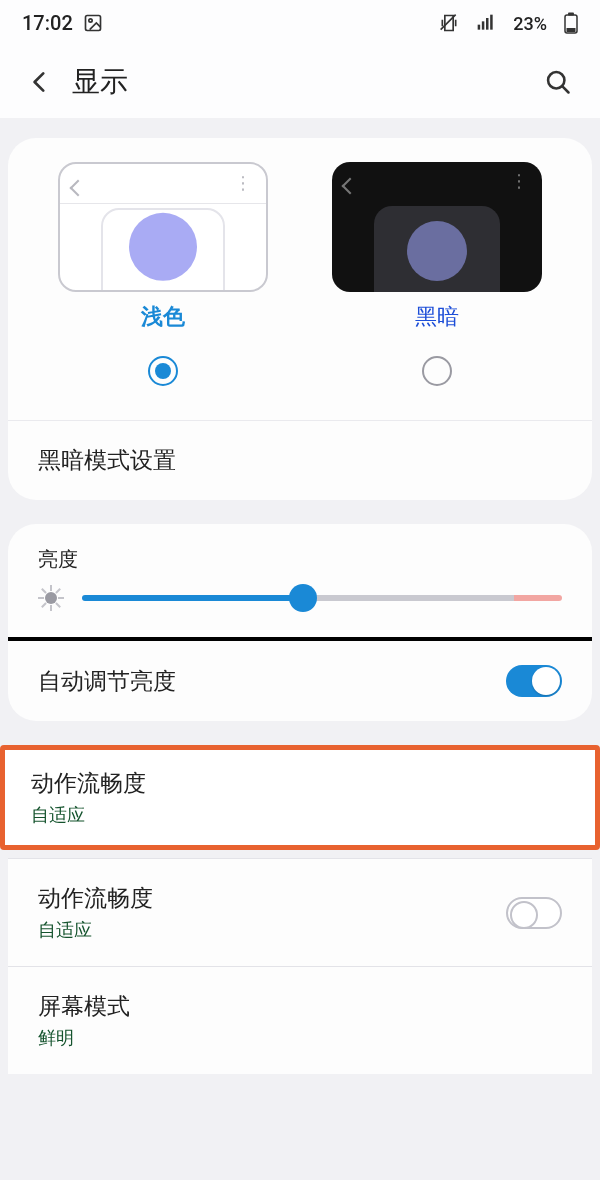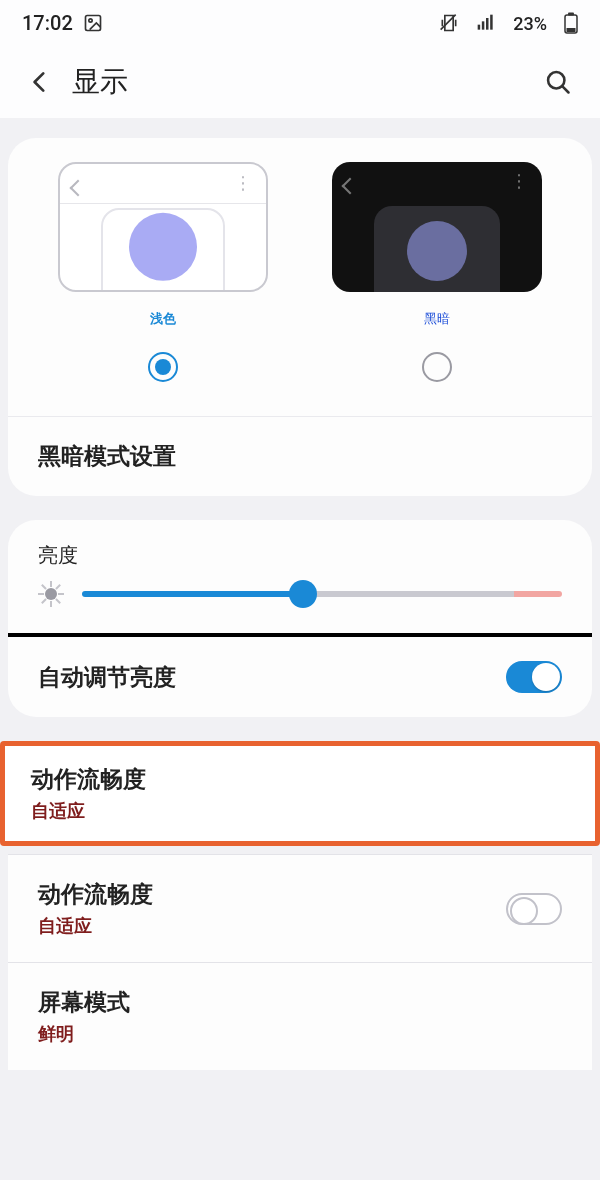--- a/index.html
+++ b/index.html
@@ -10,39 +10,39 @@
   .statusbar svg { display:block; }
   
   .header { height:72px; display:flex; align-items:center; padding:0 20px; background:#fdfdfe; margin-bottom:20px;}
   .header .back { width:40px; display:flex; align-items:center; justify-content:center;}
   .header .title { font-size:28px; font-weight:500; margin-left:12px; flex:1;}
   .header .search { width:44px; display:flex; align-items:center; justify-content:center;}
   
   .card { background:#fdfdfd; border-radius:28px; margin:0 8px 24px 8px; overflow:hidden; }
   .row { padding:24px 30px; display:flex; align-items:center; }
   .row + .row, .divider { border-top:4px solid #000000; }
-  .row .label { font-size:23px; flex:1;font-weight:bold; }
-  .row .sub { display:block; font-size:18px; color:#7f1d1d; margin-top:4px;}
+  .row .label { font-size:23px; flex:1; }
+  .row .sub { display:block; font-size:18px; color:#14532d; margin-top:4px;}
   
   .themes { display:flex; padding:24px 18px 10px 18px; gap:0; }
   .theme { flex:1; display:flex; flex-direction:column; align-items:center; }
   .preview { width:210px; height:130px; border-radius:18px; position:relative; overflow:hidden; }
   .preview.light { border:2px solid #c9c9d0; background:#fff;}
   .preview.light .top { position:absolute; top:0; left:0; right:0; height:40px; border-bottom:1px solid #e6e6ea;}
   .preview.light .top::before { content:""; position:absolute; left:12px; top:18px; width:10px; height:10px; border-left:2px solid #b8b8bf; border-bottom:2px solid #b8b8bf; transform:rotate(45deg);}
   .preview.light .top::after { content:"⋮"; position:absolute; right:14px; top:8px; color:#b8b8bf; font-size:18px;}
   .preview.light .circle { position:absolute; left:50%; top:60%; transform:translate(-50%,-40%); width:68px; height:68px; border-radius:50%; background:#a9abf4;}
   .preview.light .card-inner{ position:absolute; left:20%; right:20%; bottom:-30px; top:44px; border:2px solid #e4e4ea; border-radius:18px 18px 0 0; background:#fff;}
   .preview.dark { background:#111; }
   .preview.dark .top { position:absolute; top:0; left:0; right:0; height:40px; }
   .preview.dark .top::before { content:""; position:absolute; left:12px; top:18px; width:10px; height:10px; border-left:2px solid #777; border-bottom:2px solid #777; transform:rotate(45deg);}
   .preview.dark .top::after { content:"⋮"; position:absolute; right:14px; top:8px; color:#777; font-size:18px;}
   .preview.dark .card-inner{ position:absolute; left:20%; right:20%; bottom:-30px; top:44px; background:#2e2e33; border-radius:18px 18px 0 0;}
   .preview.dark .circle { position:absolute; left:50%; top:64%; transform:translate(-50%,-40%); width:60px; height:60px; border-radius:50%; background:#6a6ea0;}
-  .theme .name { font-size:13px; margin-top:18px; }
+  .theme .name { font-size:22px; margin-top:10px; }
   .theme.selected .name { color:#1a89d6; font-weight:600;}
   .theme .radio { margin-top:24px; width:30px; height:30px; border-radius:50%; border:2.5px solid #9a9aa2; position:relative; }
   .theme.selected .radio { border-color:#1a89d6;}
   .theme.selected .radio::after { content:""; position:absolute; inset:5px; border-radius:50%; background:#1a89d6;}
   .themes-sep { height:1px; background:#eaeaee; margin:24px 0 0 0;}
   
   .bright-row { padding:22px 30px 8px 30px; }
   .slider-row { padding:4px 30px 26px 30px; display:flex; align-items:center; gap:18px;}
   .sun { width:26px; height:26px; position:relative;}
   .sun .core{ position:absolute; inset:7px; border-radius:50%; background:#9a9aa2;}

